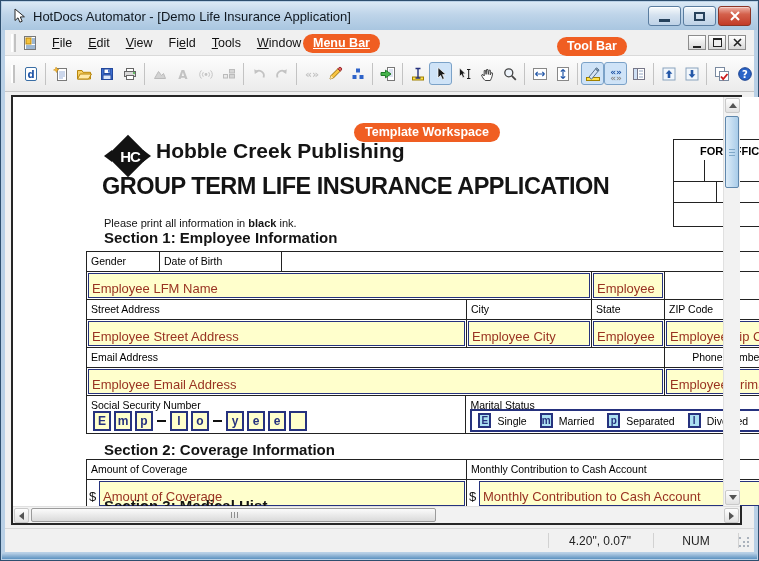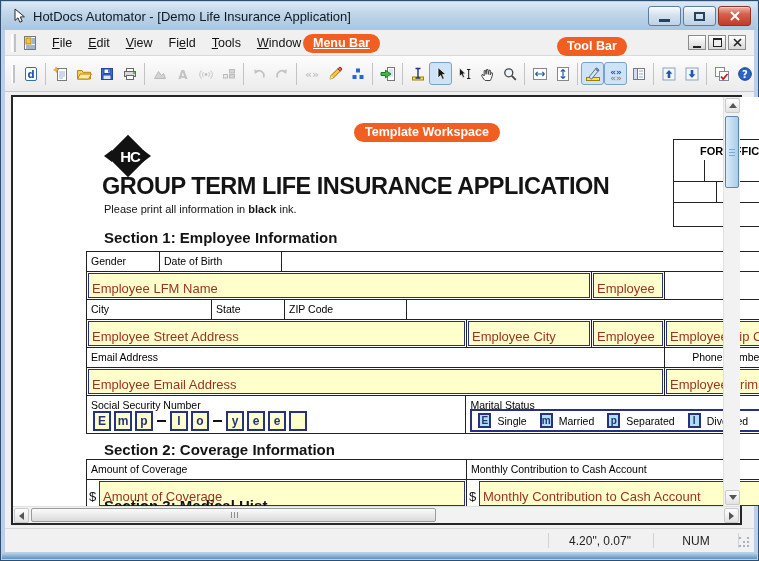--- a/index.html
+++ b/index.html
@@ -69,21 +69,21 @@
   .logo-diamond{position:absolute;left:9px;top:8px;width:30px;height:30px;background:#121212;transform:rotate(45deg);}
   .logo-text{position:absolute;left:4px;right:0;top:15px;text-align:center;color:#fff;font-weight:bold;
     font-size:15px;letter-spacing:-1px;z-index:2;}
   .logo-left{position:absolute;left:0;top:17px;width:0;height:0;border-top:6px solid transparent;
     border-bottom:6px solid transparent;border-right:8px solid #121212;}
   .logo-right{position:absolute;right:1px;top:17px;width:0;height:0;border-top:6px solid transparent;
     border-bottom:6px solid transparent;border-left:8px solid #121212;}
   .company{position:absolute;left:98px;top:42px;font-size:21px;font-weight:bold;color:#141414;white-space:nowrap;}
   .formtitle{position:absolute;left:44px;top:76px;font-size:23.5px;font-weight:bold;color:#141414;
     letter-spacing:-0.5px;white-space:nowrap;}
-  .instruction{position:absolute;left:46px;top:106px;font-size:11px;color:#141414;white-space:nowrap;}
+  .instruction{position:absolute;left:46px;top:120px;font-size:11px;color:#141414;white-space:nowrap;}
 
   .officebox{position:absolute;left:615px;top:42px;width:130px;height:88px;border:1px solid #222;background:#fff;}
   .ob-title{height:20px;font-weight:bold;font-size:11px;padding:5px 0 0 26px;white-space:nowrap;}
   .ob-tickrow{position:relative;height:22px;border-bottom:1px solid #222;}
   .ob-tickrow i{position:absolute;top:0;bottom:0;width:1px;background:#222;}
   .ob-tickrow i:nth-child(1){left:30px;}.ob-tickrow i:nth-child(2){left:60px;}.ob-tickrow i:nth-child(3){left:90px;}
   .ob-row2{position:relative;height:21px;border-bottom:1px solid #222;}
   .ob-row2 i{position:absolute;left:42px;top:0;bottom:0;width:1px;background:#222;}
   .ob-row3{height:23px;}
 
@@ -407,20 +407,21 @@
       <div class="doc" id="doc">
 
         <div class="ws-callout">Template Workspace</div>
 
         <div class="logo">
           <div class="logo-left"></div>
           <div class="logo-diamond"></div>
           <span class="logo-text">HC</span>
           <div class="logo-right"></div>
         </div>
+        <div class="company">Hobble Creek Publishing</div>
         <div class="formtitle">GROUP TERM LIFE INSURANCE APPLICATION</div>
         <div class="instruction"><span>Please print all information in </span><b>black</b><span> ink.</span></div>
 
         <div class="officebox">
           <div class="ob-title">FOR OFFICE USE</div>
           <div class="ob-tickrow">
               <i></i>
               <i></i>
               <i></i>
             </div>
@@ -446,20 +447,23 @@
                   <span class="ftext">Employee LFM Name</span>
                 </div>
               </div>
               <div class="tcell" style="width: 73px;">
                 <div class="yfield">
                   <span class="ftext">Employee</span>
                 </div>
               </div>
             </div>
             <div class="trow labels">
+              <div class="tcell" style="width: 380px;">
+                <span class="lbl">Street Address</span>
+              </div>
               <div class="tcell" style="width: 125px;">
                 <span class="lbl">City</span>
               </div>
               <div class="tcell" style="width: 73px;">
                 <span class="lbl">State</span>
               </div>
               <div class="tcell" style="width: 122px;">
                 <span class="lbl">ZIP Code</span>
               </div>
             </div>

